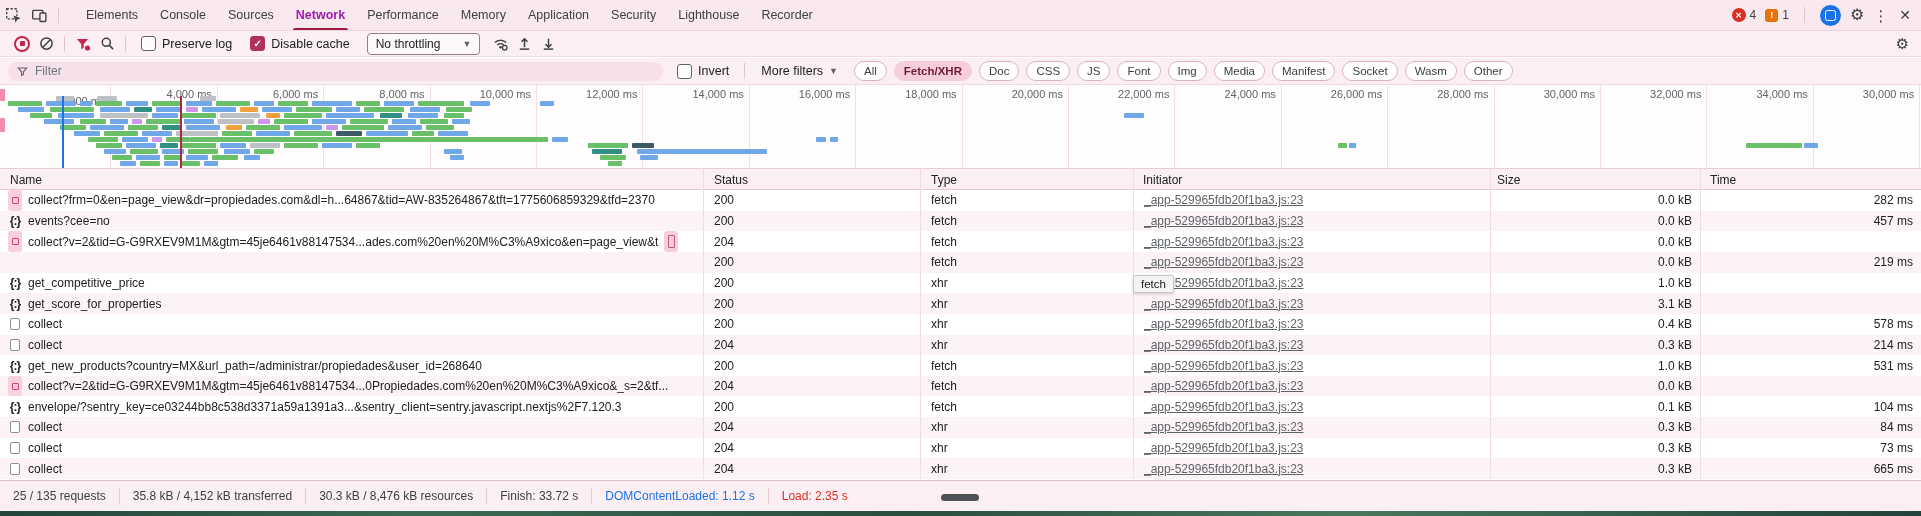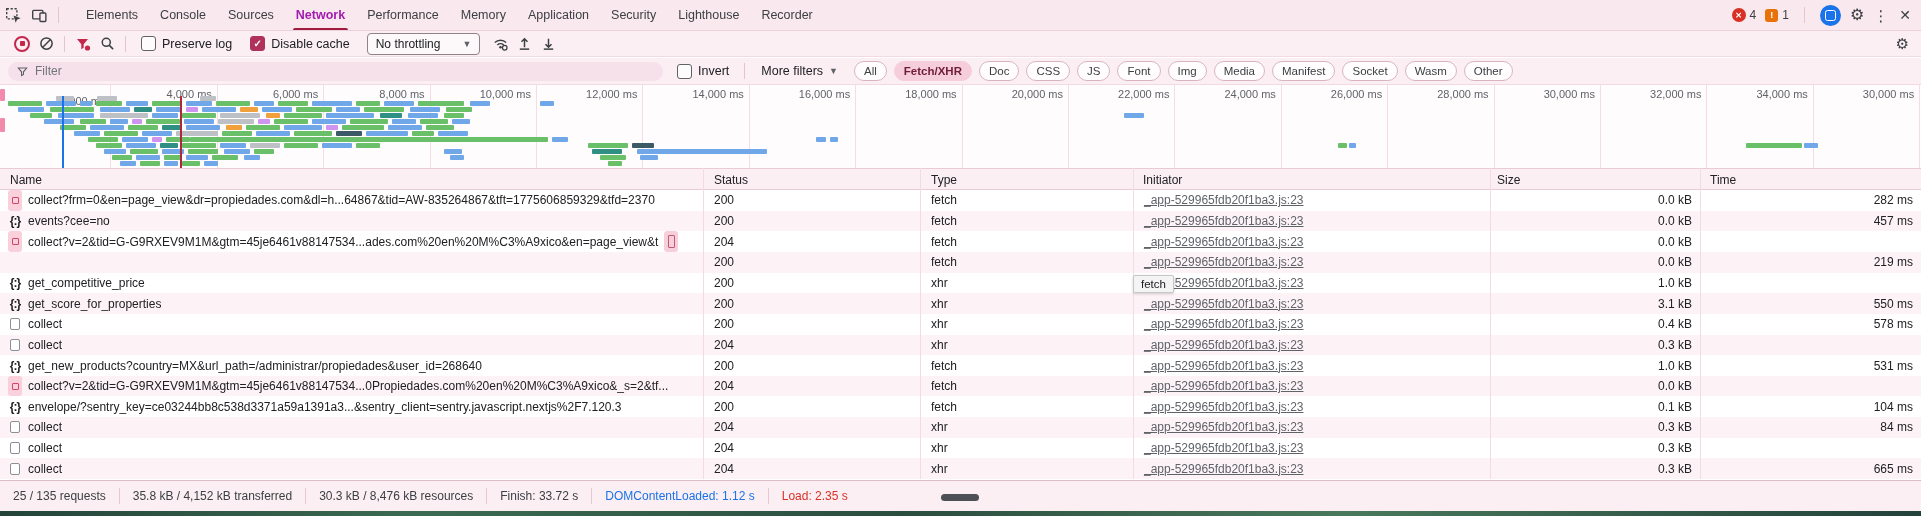--- a/index.html
+++ b/index.html
@@ -469,21 +469,20 @@
       </div>
       <div class="rw alt" style="top: 103.25px;">
         <span class="c-name">
           <span class="ric icon-fetch">{:}</span>
           <span class="ntext" style="position: static; text-align: right;">get_score_for_properties</span>
         </span>
         <span class="c-status">200</span>
         <span class="c-type">xhr</span>
         <span class="c-init">_app-529965fdb20f1ba3.js:23</span>
         <span class="c-size">3.1 kB</span>
-        <span class="c-time">550 ms</span>
       </div>
       <div class="rw" style="top: 123.9px;">
         <span class="c-name">
           <span class="ric icon-doc"></span>
           <span class="ntext" style="position: static;">collect</span>
         </span>
         <span class="c-status">200</span>
         <span class="c-type">xhr</span>
         <span class="c-init">_app-529965fdb20f1ba3.js:23</span>
         <span class="c-size">0.4 kB</span>
@@ -491,20 +490,21 @@
       </div>
       <div class="rw alt" style="top: 144.55px;">
         <span class="c-name">
           <span class="ric icon-doc"></span>
           <span class="ntext" style="position: static;">collect</span>
         </span>
         <span class="c-status">204</span>
         <span class="c-type">xhr</span>
         <span class="c-init">_app-529965fdb20f1ba3.js:23</span>
         <span class="c-size">0.3 kB</span>
+        <span class="c-time">214 ms</span>
       </div>
       <div class="rw" style="top: 165.2px;">
         <span class="c-name">
           <span class="ric icon-fetch">{:}</span>
           <span class="ntext" style="position: static;">get_new_products?country=MX&amp;url_path=/administrar/propiedades&amp;user_id=268640</span>
         </span>
         <span class="c-status">200</span>
         <span class="c-type">fetch</span>
         <span class="c-init">_app-529965fdb20f1ba3.js:23</span>
         <span class="c-size">1.0 kB</span>
@@ -544,20 +544,21 @@
       </div>
       <div class="rw" style="top: 247.8px;">
         <span class="c-name">
           <span class="ric icon-doc"></span>
           <span class="ntext" style="position: static;">collect</span>
         </span>
         <span class="c-status">204</span>
         <span class="c-type">xhr</span>
         <span class="c-init">_app-529965fdb20f1ba3.js:23</span>
         <span class="c-size">0.3 kB</span>
+        <span class="c-time">73 ms</span>
       </div>
       <div class="rw alt" style="top: 268.45px;">
         <span class="c-name">
           <span class="ric icon-doc"></span>
           <span class="ntext" style="position: static;">collect</span>
         </span>
         <span class="c-status">204</span>
         <span class="c-type">xhr</span>
         <span class="c-init">_app-529965fdb20f1ba3.js:23</span>
         <span class="c-size">0.3 kB</span>

